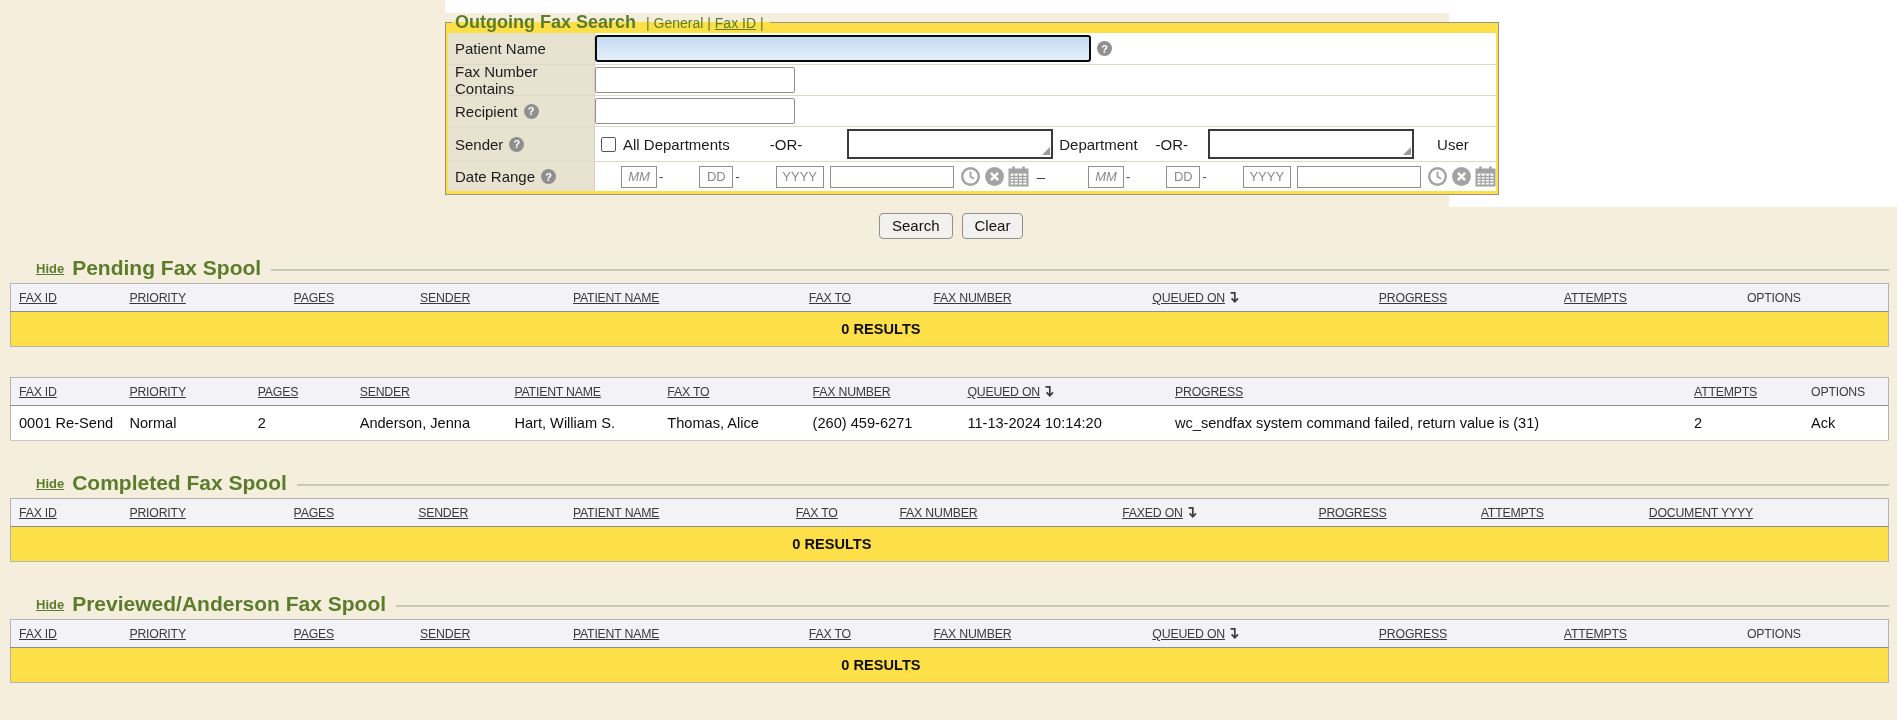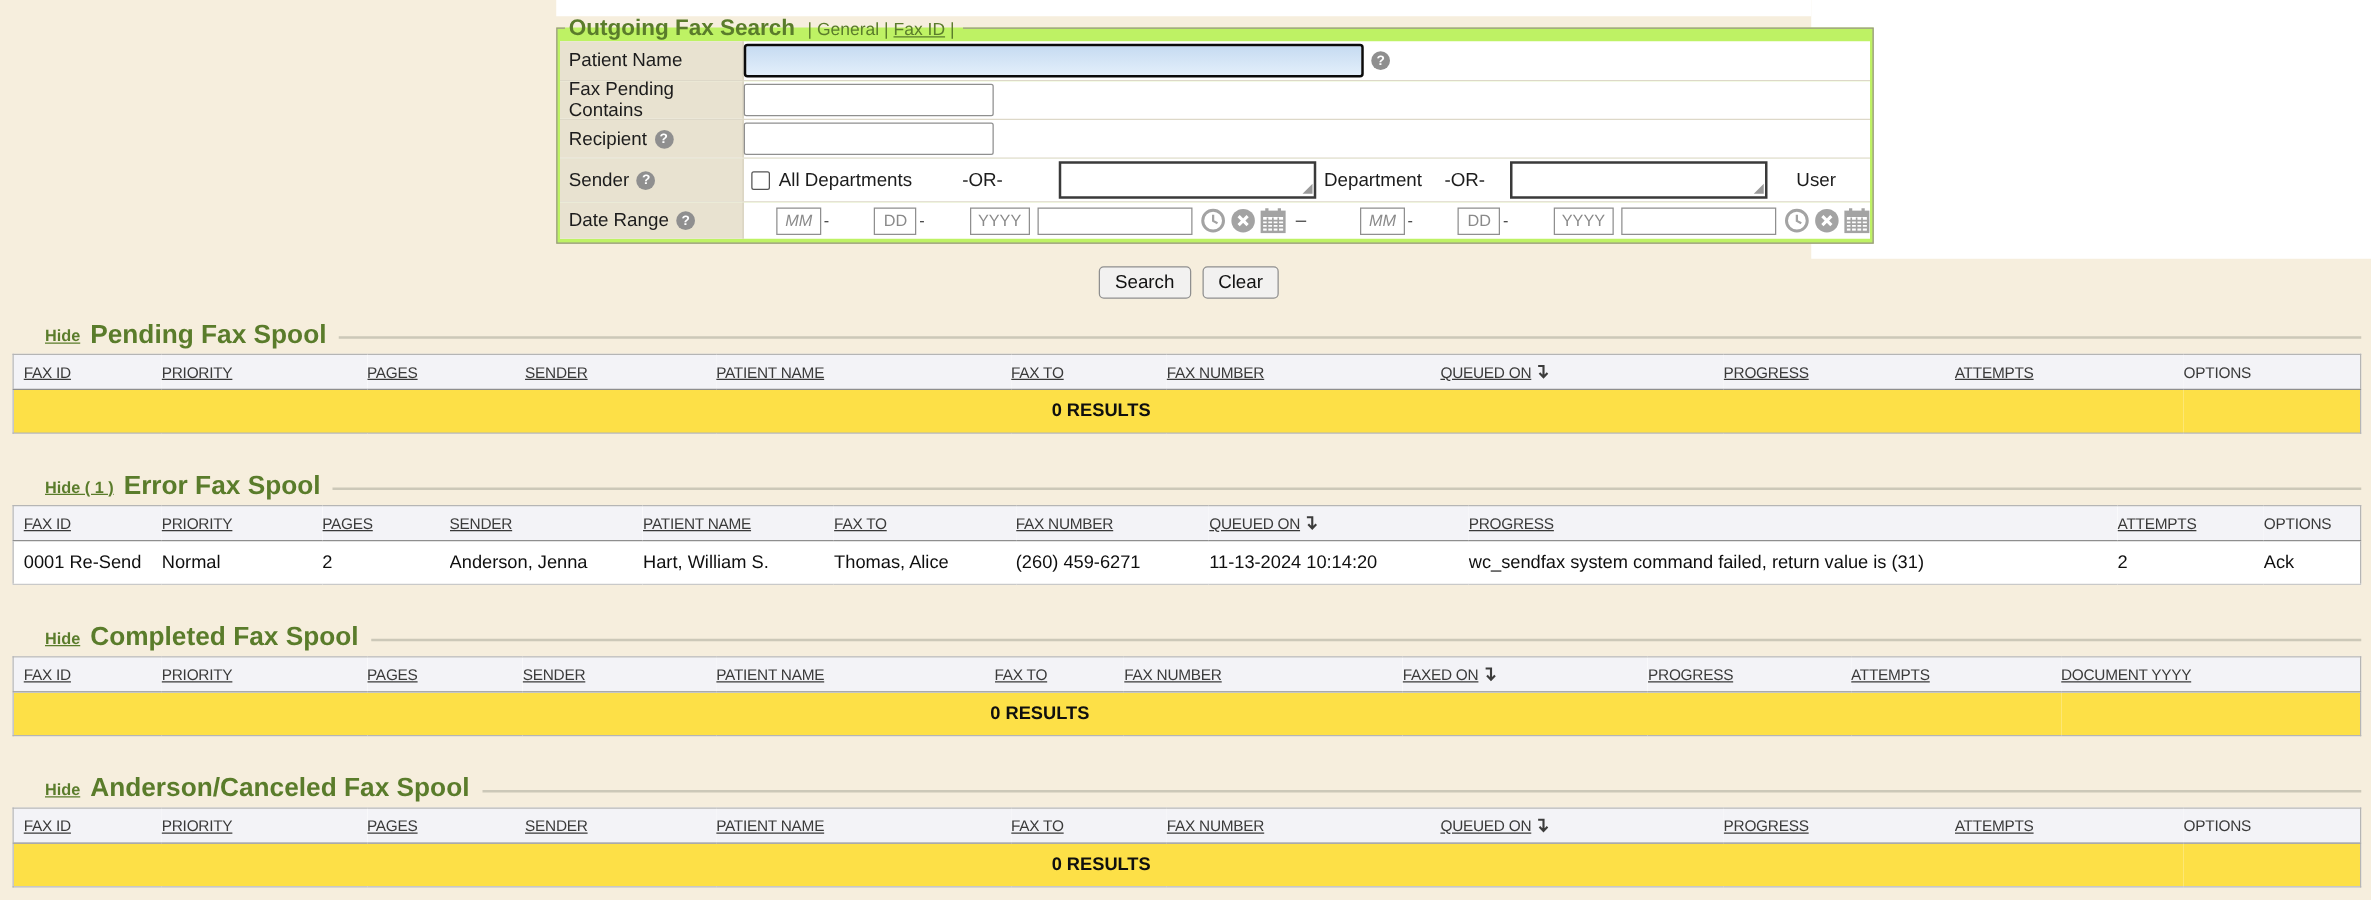--- a/index.html
+++ b/index.html
@@ -3,21 +3,21 @@
 <meta charset="utf-8">
 <style>
   html,body{margin:0;padding:0;}
   body{font-family:"Liberation Sans",sans-serif;}
   .page{position:relative;width:1897px;height:720px;background:#f6eedd;overflow:hidden;}
   .white-right{position:absolute;left:1449px;top:0;width:448px;height:207px;background:#ffffff;}
   .white-top{position:absolute;left:445px;top:0;width:1004px;height:13px;background:#ffffff;}
 
   
   fieldset.search{position:absolute;left:445px;top:12px;width:1002px;margin:0;padding:0 2px 3px 2px;
-    border:1px solid #9a9588;background:#bef264;}
+    border:1px solid #9a9588;background:#fde047;}
   fieldset.search legend{display:flex;align-items:baseline;margin-left:4px;padding:0 6px 0 3px;}
   .legend-title{color:#5a7c2b;font-weight:bold;font-size:18px;}
   .legend-views{margin-left:10px;color:#5a7c2b;font-size:14px;}
   .legend-views .vlink{color:#5a7c2b;cursor:pointer;}
   .legend-views .vlink.u{text-decoration:underline;}
   .frow{display:flex;align-items:center;background:#fff;border-bottom:1px solid #ddd8c8;}
   .frow:last-child{border-bottom:none;}
   .flabel{width:139px;min-width:139px;align-self:stretch;display:flex;align-items:center;
     background:#e8e2d0;border-right:1px solid #d6d0bd;padding-left:7px;font-size:15px;color:#1c1c1c;}
   .fval{display:flex;align-items:center;flex:1;}
@@ -89,21 +89,21 @@
 
     <div class="frow r-patient">
       <div class="flabel">Patient Name</div>
       <div class="fval">
         <input class="patient-input" type="text" value="" style="">
         <span class="help">?</span>
       </div>
     </div>
 
     <div class="frow r-std">
-      <div class="flabel">Fax Pending Contains</div>
+      <div class="flabel">Fax Number Contains</div>
       <div class="fval">
         <input class="std-input" type="text" style="">
       </div>
     </div>
 
     <div class="frow r-std">
       <div class="flabel">
         <span>Recipient</span>
         <span class="help">?</span>
       </div>
@@ -245,25 +245,20 @@
           </thead>
           <tbody>
             <tr>
               <td class="empty-cell" colspan="10">0 RESULTS</td>
               <td class="empty-cell"></td>
             </tr>
           </tbody>
         </table>
       </div>
       <div class="section">
-        <div class="sec-head">
-          <span class="hide-link">Hide ( 1 )</span>
-          <span class="sec-title">Error Fax Spool</span>
-          <span class="sec-rule"></span>
-        </div>
         <table class="spool">
           <colgroup>
             <col style="width: 6.3%;">
             <col style="width: 6.8%;">
             <col style="width: 5.4%;">
             <col style="width: 8.2%;">
             <col style="width: 8.1%;">
             <col style="width: 7.7%;">
             <col style="width: 8.2%;">
             <col style="width: 11%;">
@@ -346,21 +341,21 @@
             <tr>
               <td class="empty-cell" colspan="10">0 RESULTS</td>
               <td class="empty-cell"></td>
             </tr>
           </tbody>
         </table>
       </div>
       <div class="section">
         <div class="sec-head">
           <span class="hide-link">Hide</span>
-          <span class="sec-title">Anderson/Canceled Fax Spool</span>
+          <span class="sec-title">Previewed/Anderson Fax Spool</span>
           <span class="sec-rule"></span>
         </div>
         <table class="spool">
           <colgroup>
             <col style="width: 6.3%;">
             <col style="width: 8.7%;">
             <col style="width: 6.7%;">
             <col style="width: 8.1%;">
             <col style="width: 12.5%;">
             <col style="width: 6.6%;">

